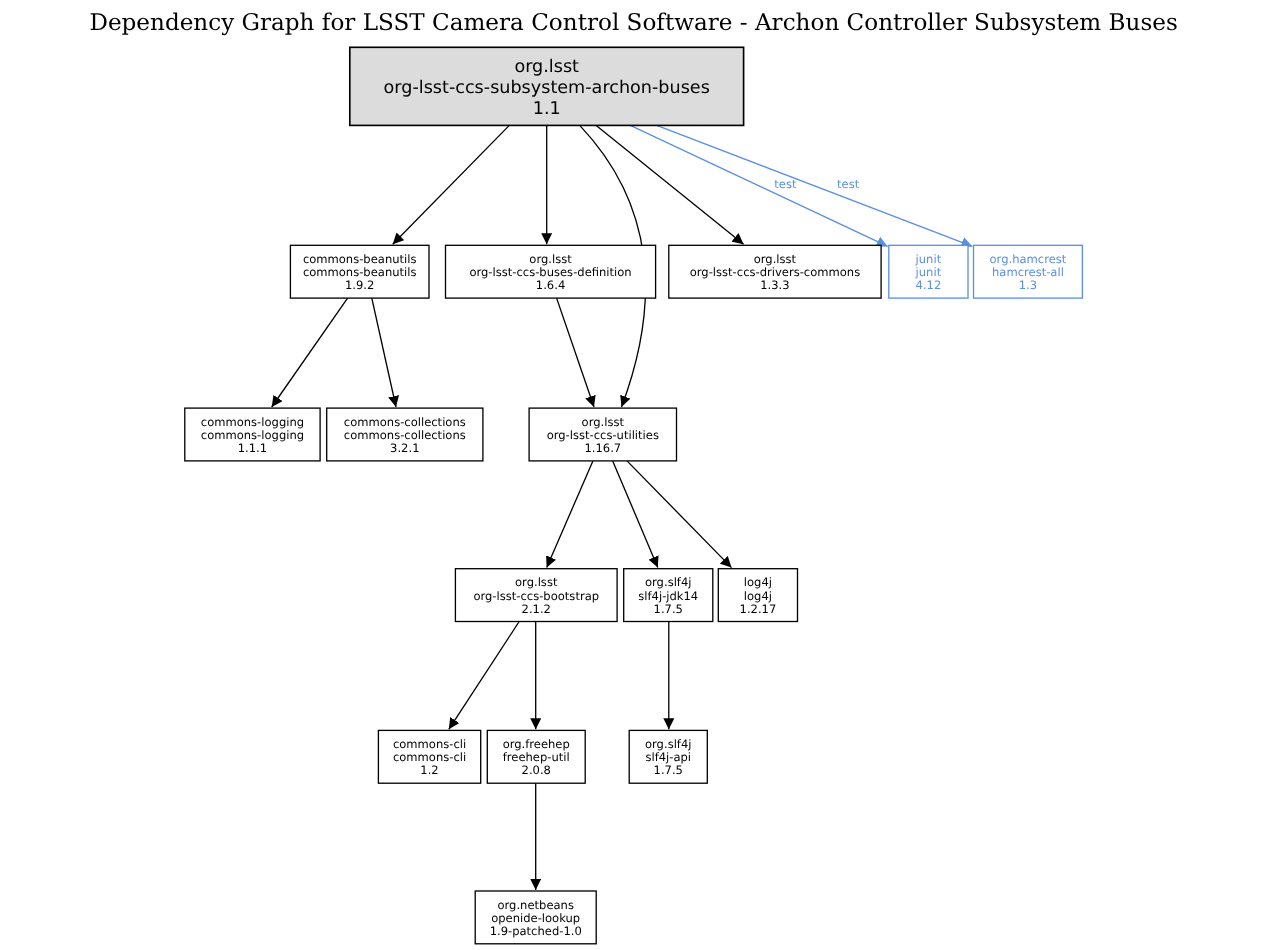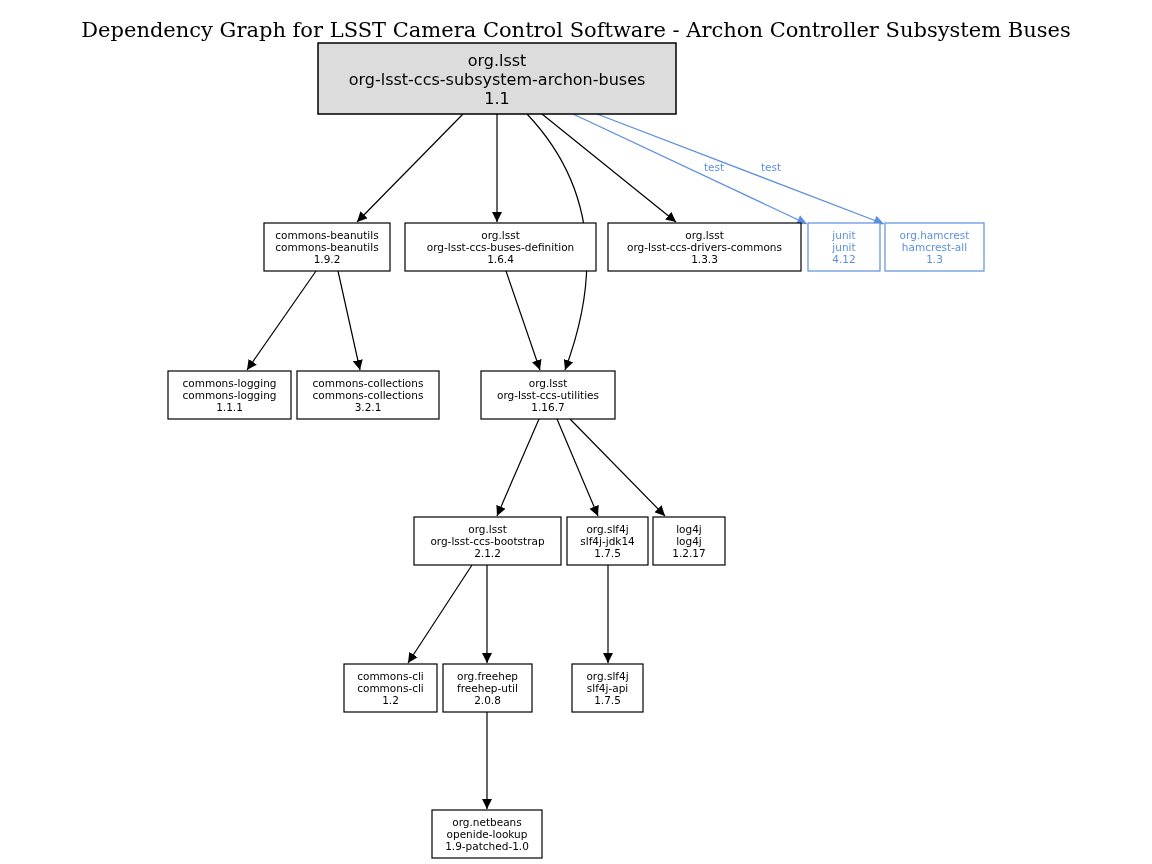--- a/index.html
+++ b/index.html
@@ -1,19 +1,19 @@
 <!DOCTYPE html>
 <html><head>
 <meta charset="utf-8">
 <style>
   html, body { margin: 0; padding: 0; background: #ffffff; }
   body { width: 1152px; height: 864px; position: relative; overflow: hidden; }
   #graph-title {
     position: absolute; left: 0; top: 8px; width: 1152px; text-align: center;
-    font-family: "DejaVu Serif", serif; font-size: 21px; color: #000; margin-top: 10px;
+    font-family: "DejaVu Serif", serif; font-size: 21px; color: #000;
   }
   svg { position: absolute; left: 0; top: 0; }
   .node-text { font-family: "DejaVu Sans", sans-serif; font-size: 10.5px; }
   .root-text { font-family: "DejaVu Sans", sans-serif; font-size: 16px; }
   .edge-label { font-family: "DejaVu Sans", sans-serif; font-size: 10.5px; }
 </style>
 </head>
 <body>
 
 <div id="graph-title">Dependency Graph for LSST Camera Control Software - Archon Controller Subsystem Buses</div>

